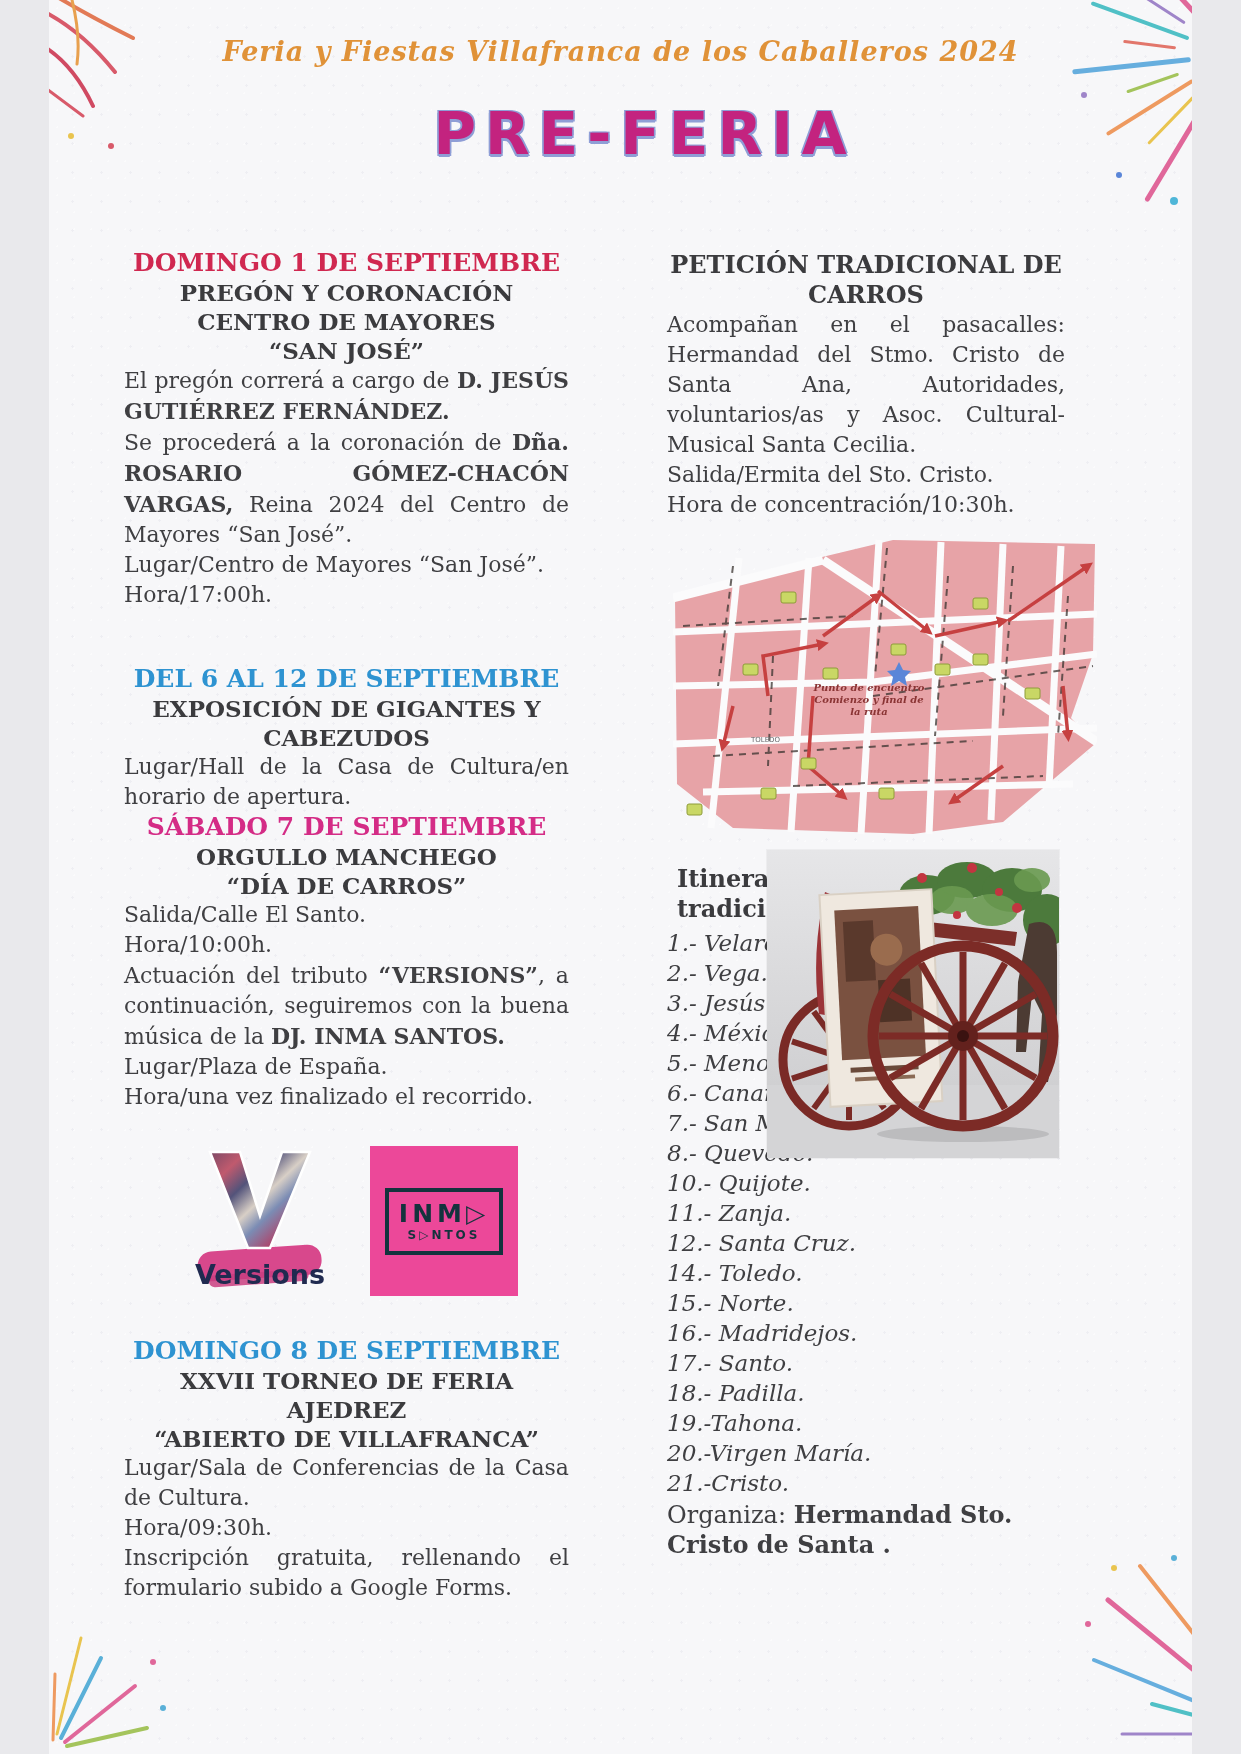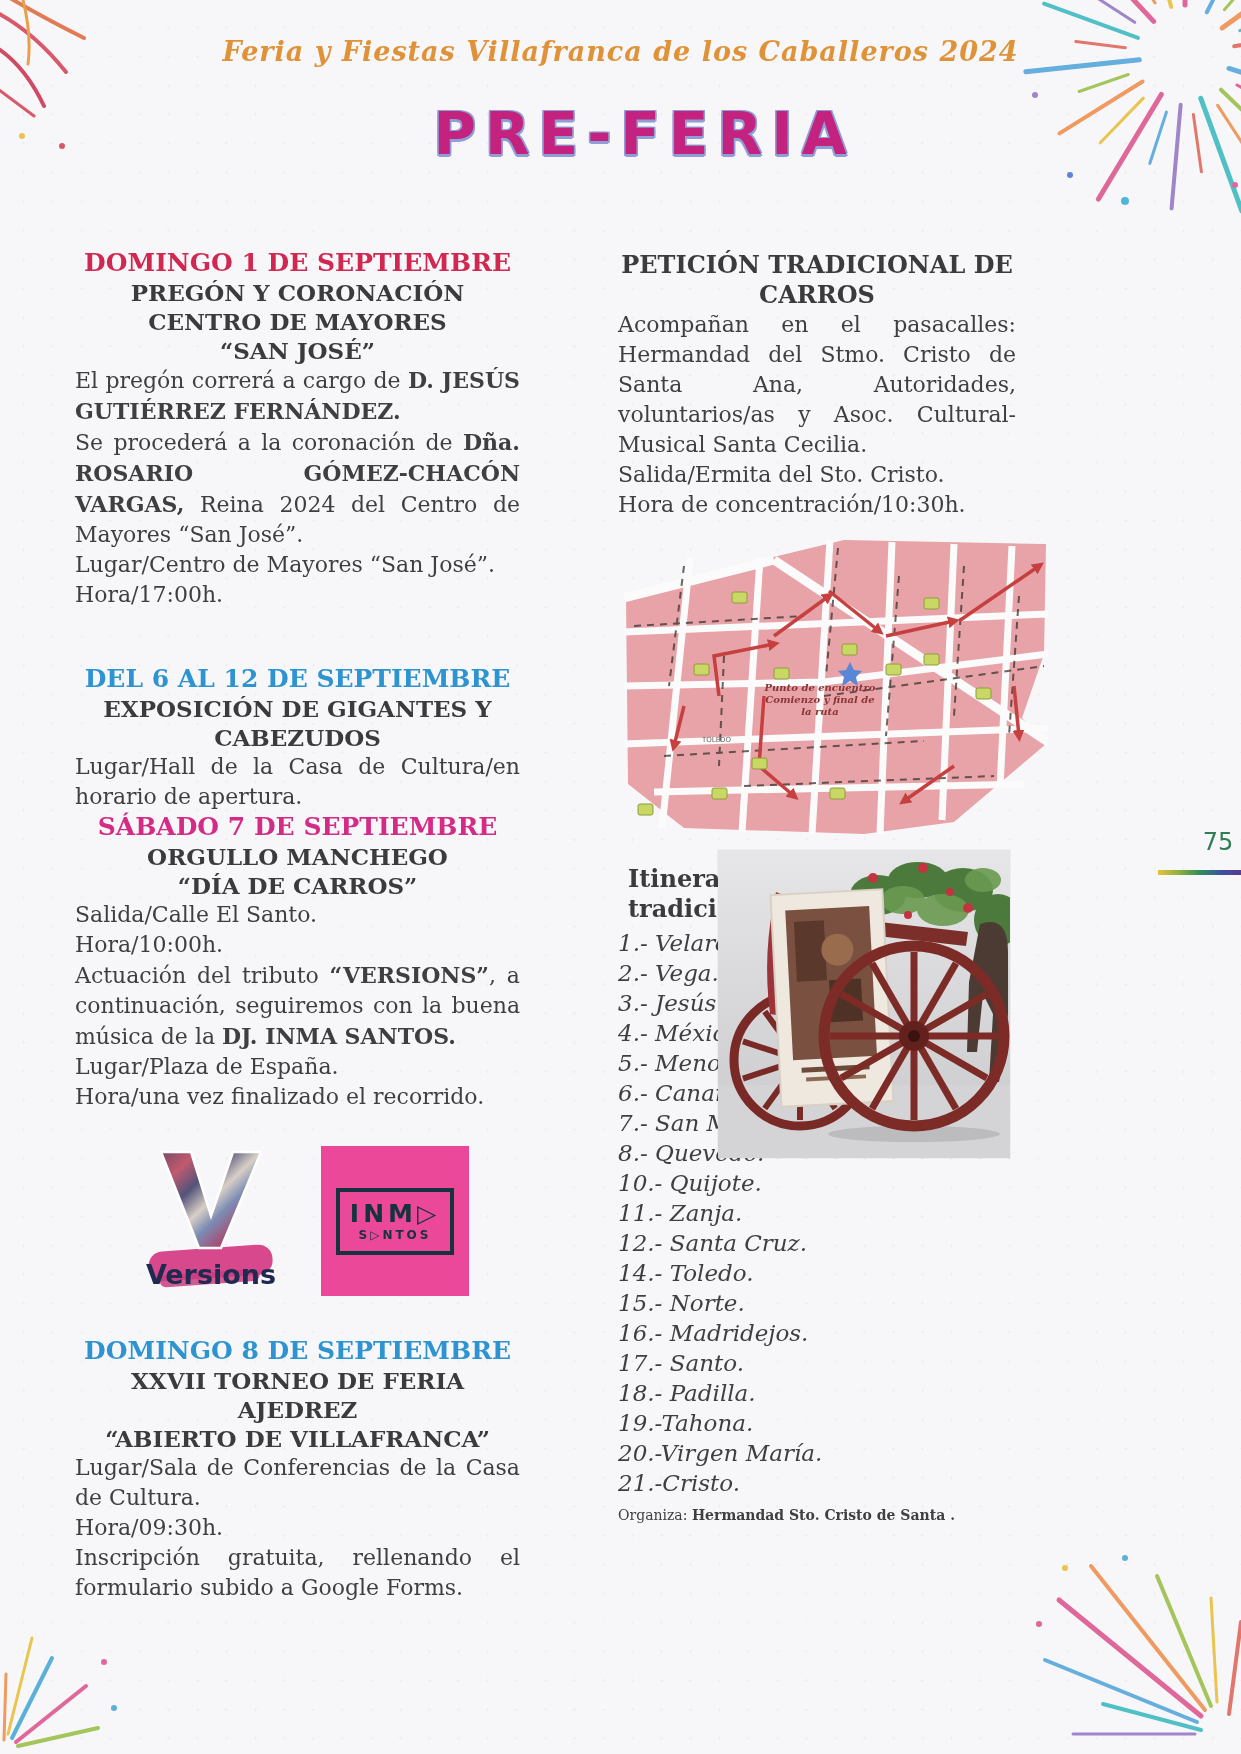--- a/index.html
+++ b/index.html
@@ -1,16 +1,16 @@
 <!DOCTYPE html>
 <html><head>
 <meta charset="utf-8">
 <style>
   html,body{margin:0;padding:0;background:#e9e9ec;}
-  .page{position:relative;width:1241px;height:1754px;background:#f7f7f9;overflow:hidden;
+  .page{position:relative;width:1143px;height:1754px;background:#f7f7f9;overflow:hidden;
         font-family:"DejaVu Serif",serif;color:#3f3f42;margin:0 auto;}
   .page::before{content:"";position:absolute;inset:0;pointer-events:none;
         background-image:radial-gradient(rgba(255,255,255,.55) 1px,transparent 1px),
                          radial-gradient(rgba(219,219,228,.30) 1px,transparent 1.2px);
         background-size:17px 17px,29px 29px;background-position:0 0,9px 13px;}
   .header-title{position:absolute;top:36px;left:0;width:100%;text-align:center;
         font-size:27px;font-style:italic;font-weight:bold;color:#e09238;letter-spacing:1px;}
   .main-title{position:absolute;top:100px;left:0;width:100%;text-align:center;
         font-family:"DejaVu Sans",sans-serif;font-size:58px;font-weight:bold;color:#c3237f;
         letter-spacing:9px;
@@ -28,21 +28,21 @@
   .versions-logo{width:132px;height:152px;}
   .inma-logo{width:148px;height:150px;background:#ec4899;display:flex;align-items:center;justify-content:center;}
   .inma-frame{border:4px solid #14333d;padding:8px 10px;text-align:center;color:#14333d;
         font-family:"DejaVu Sans",sans-serif;font-weight:bold;}
   .inma-l1{font-size:25px;letter-spacing:4px;line-height:28px;}
   .inma-l2{font-size:12px;letter-spacing:3px;line-height:15px;}
   .r-title{text-align:center;font-weight:bold;font-size:24px;line-height:30px;color:#3b3b3e;margin:0;}
   .map-wrap{width:424px;height:300px;margin:16px 0 0 6px;}
   .itin-head{font-weight:bold;font-size:24px;line-height:30px;margin:24px 0 4px 10px;color:#3b3b3e;}
   .itin-item{font-style:italic;font-size:23px;line-height:30px;}
-  .organiza{font-size:14px;line-height:30px;margin-top:2px;}
+  .organiza{font-size:24px;line-height:30px;margin-top:2px;}
   .carriage{position:absolute;left:100px;top:600px;width:292px;height:308px;box-shadow:0 0 0 1px rgba(0,0,0,.04);}
   .page-num{position:absolute;left:1187px;top:828px;width:62px;text-align:center;
         font-size:24px;color:#2f7d54;font-family:"DejaVu Sans",sans-serif;}
   .page-rule{position:absolute;left:1158px;top:870px;width:83px;height:5px;
         background:linear-gradient(90deg,#e6c23a,#8fb03c,#2f8f5a,#3a55a0,#5a3a92);}
   .fw{position:absolute;pointer-events:none;}
   .fw-tr{left:975px;top:-155px;width:420px;height:420px;}
   .fw-tl{left:-8px;top:-6px;width:150px;height:170px;}
   .fw-bl{left:-6px;top:1616px;width:150px;height:140px;}
   .fw-br{left:1015px;top:1538px;width:230px;height:220px;}

